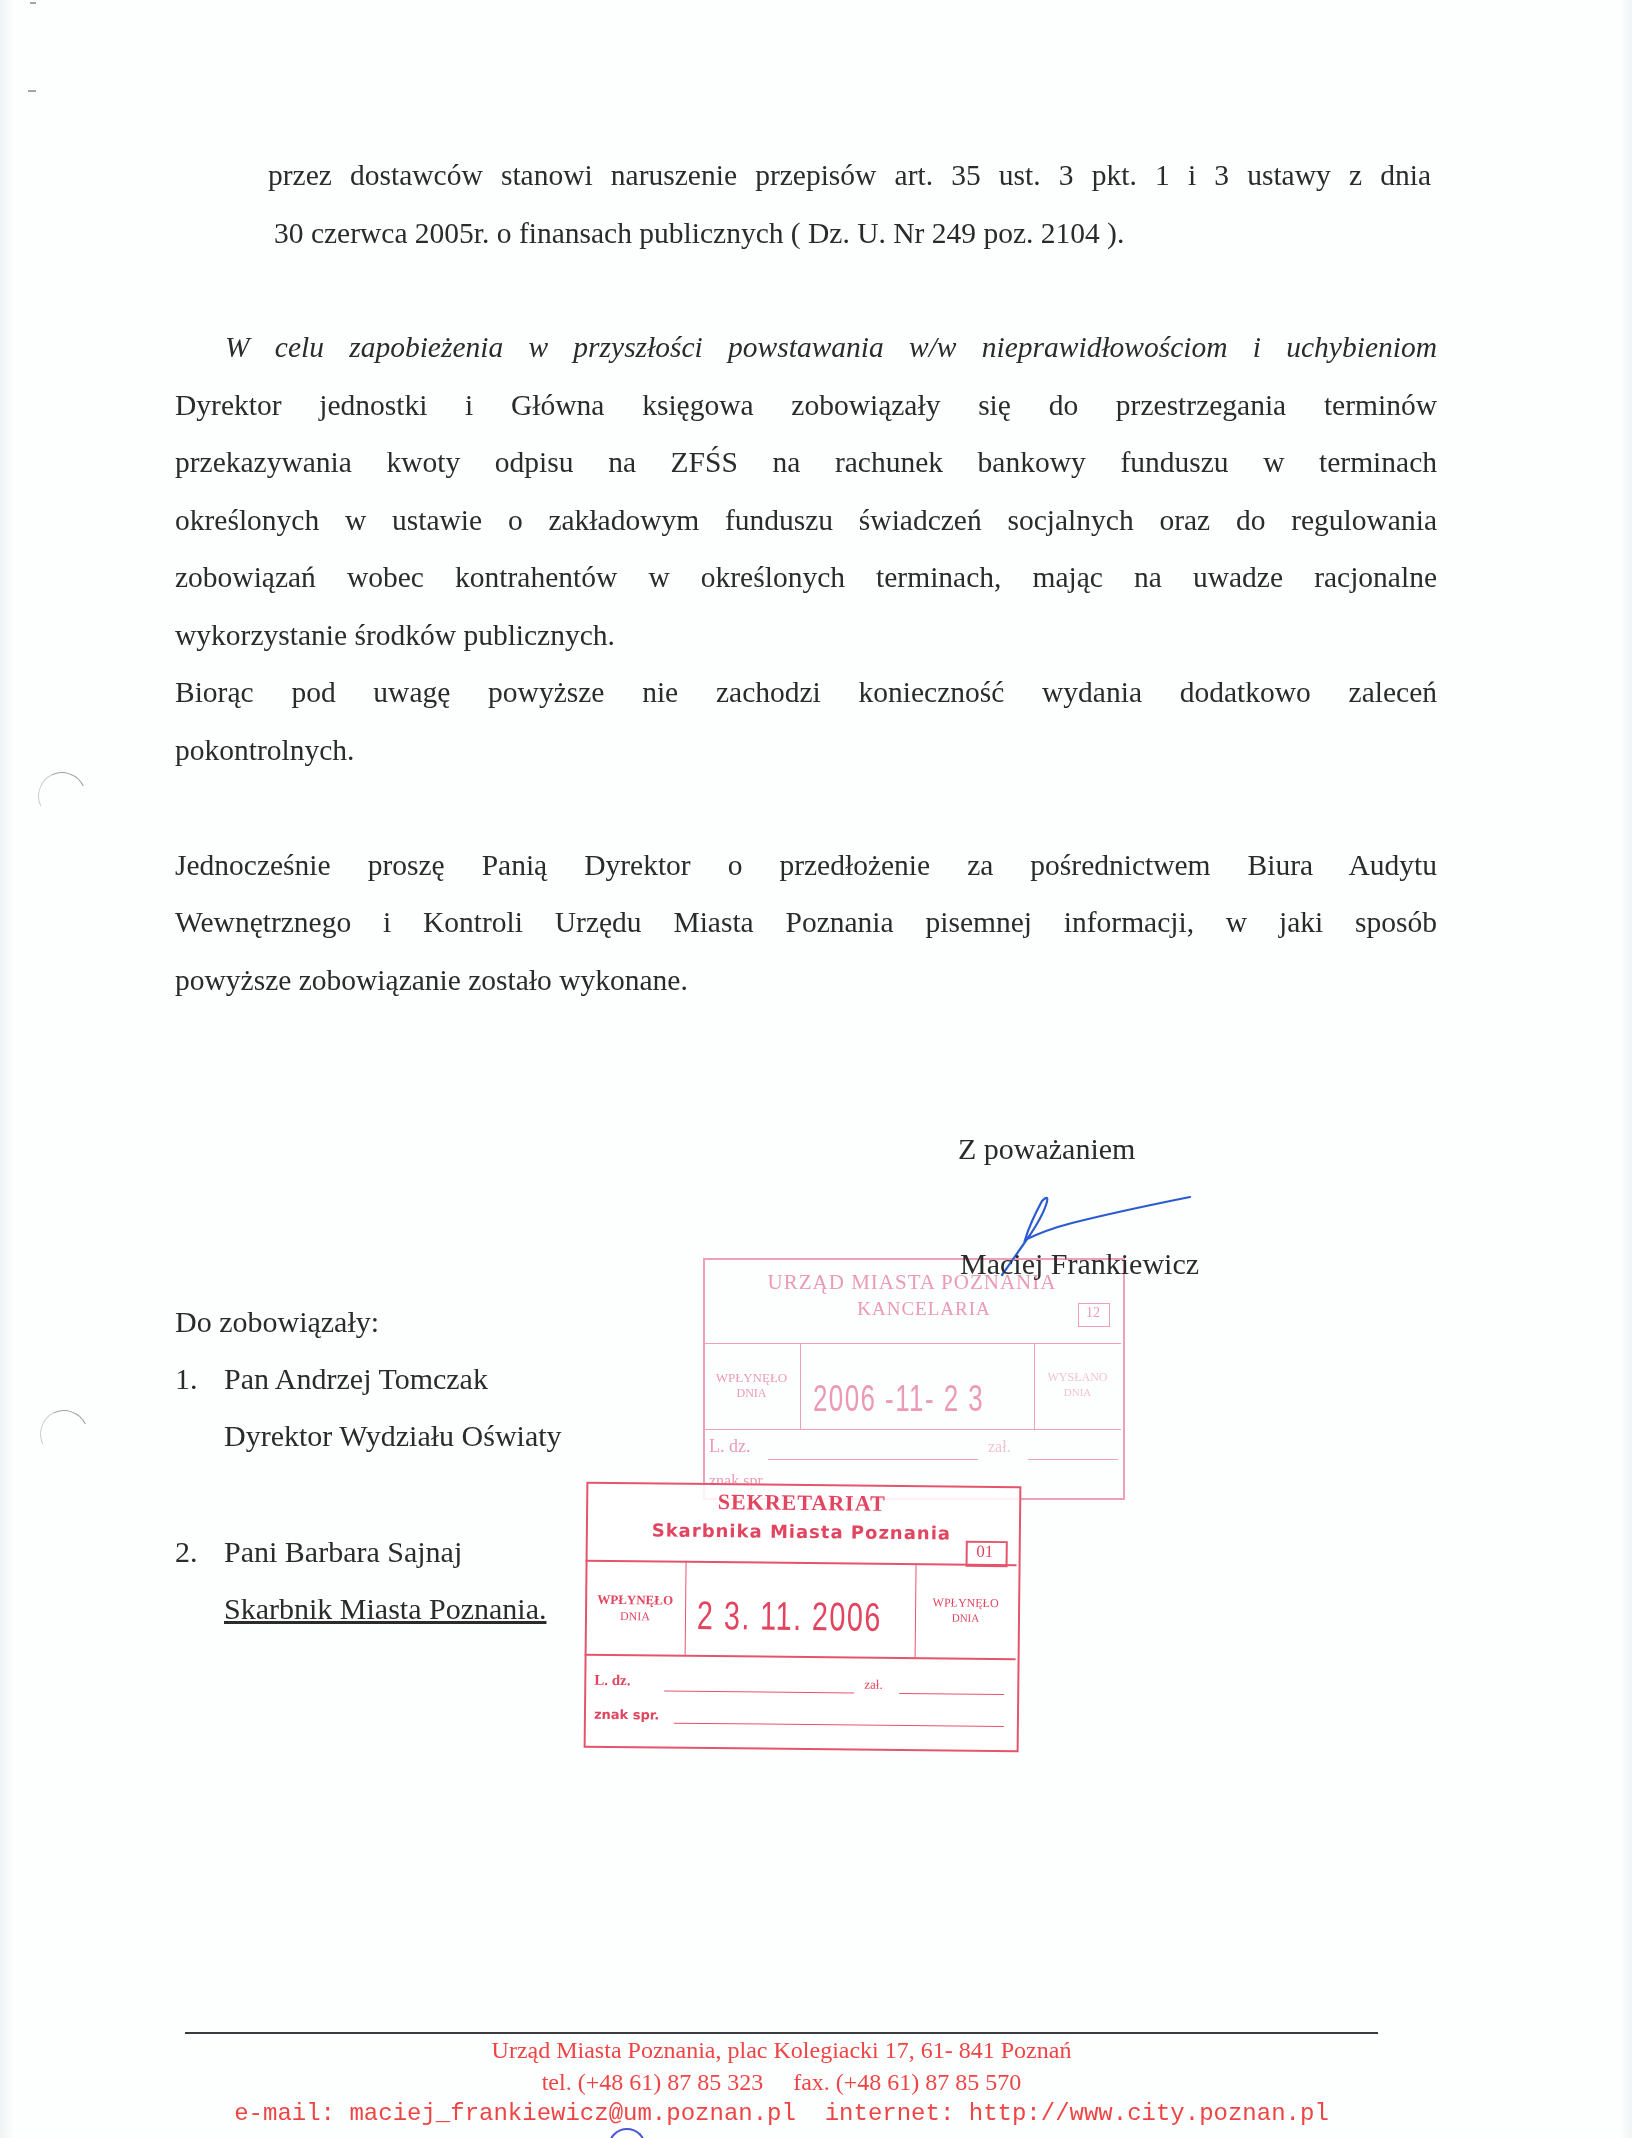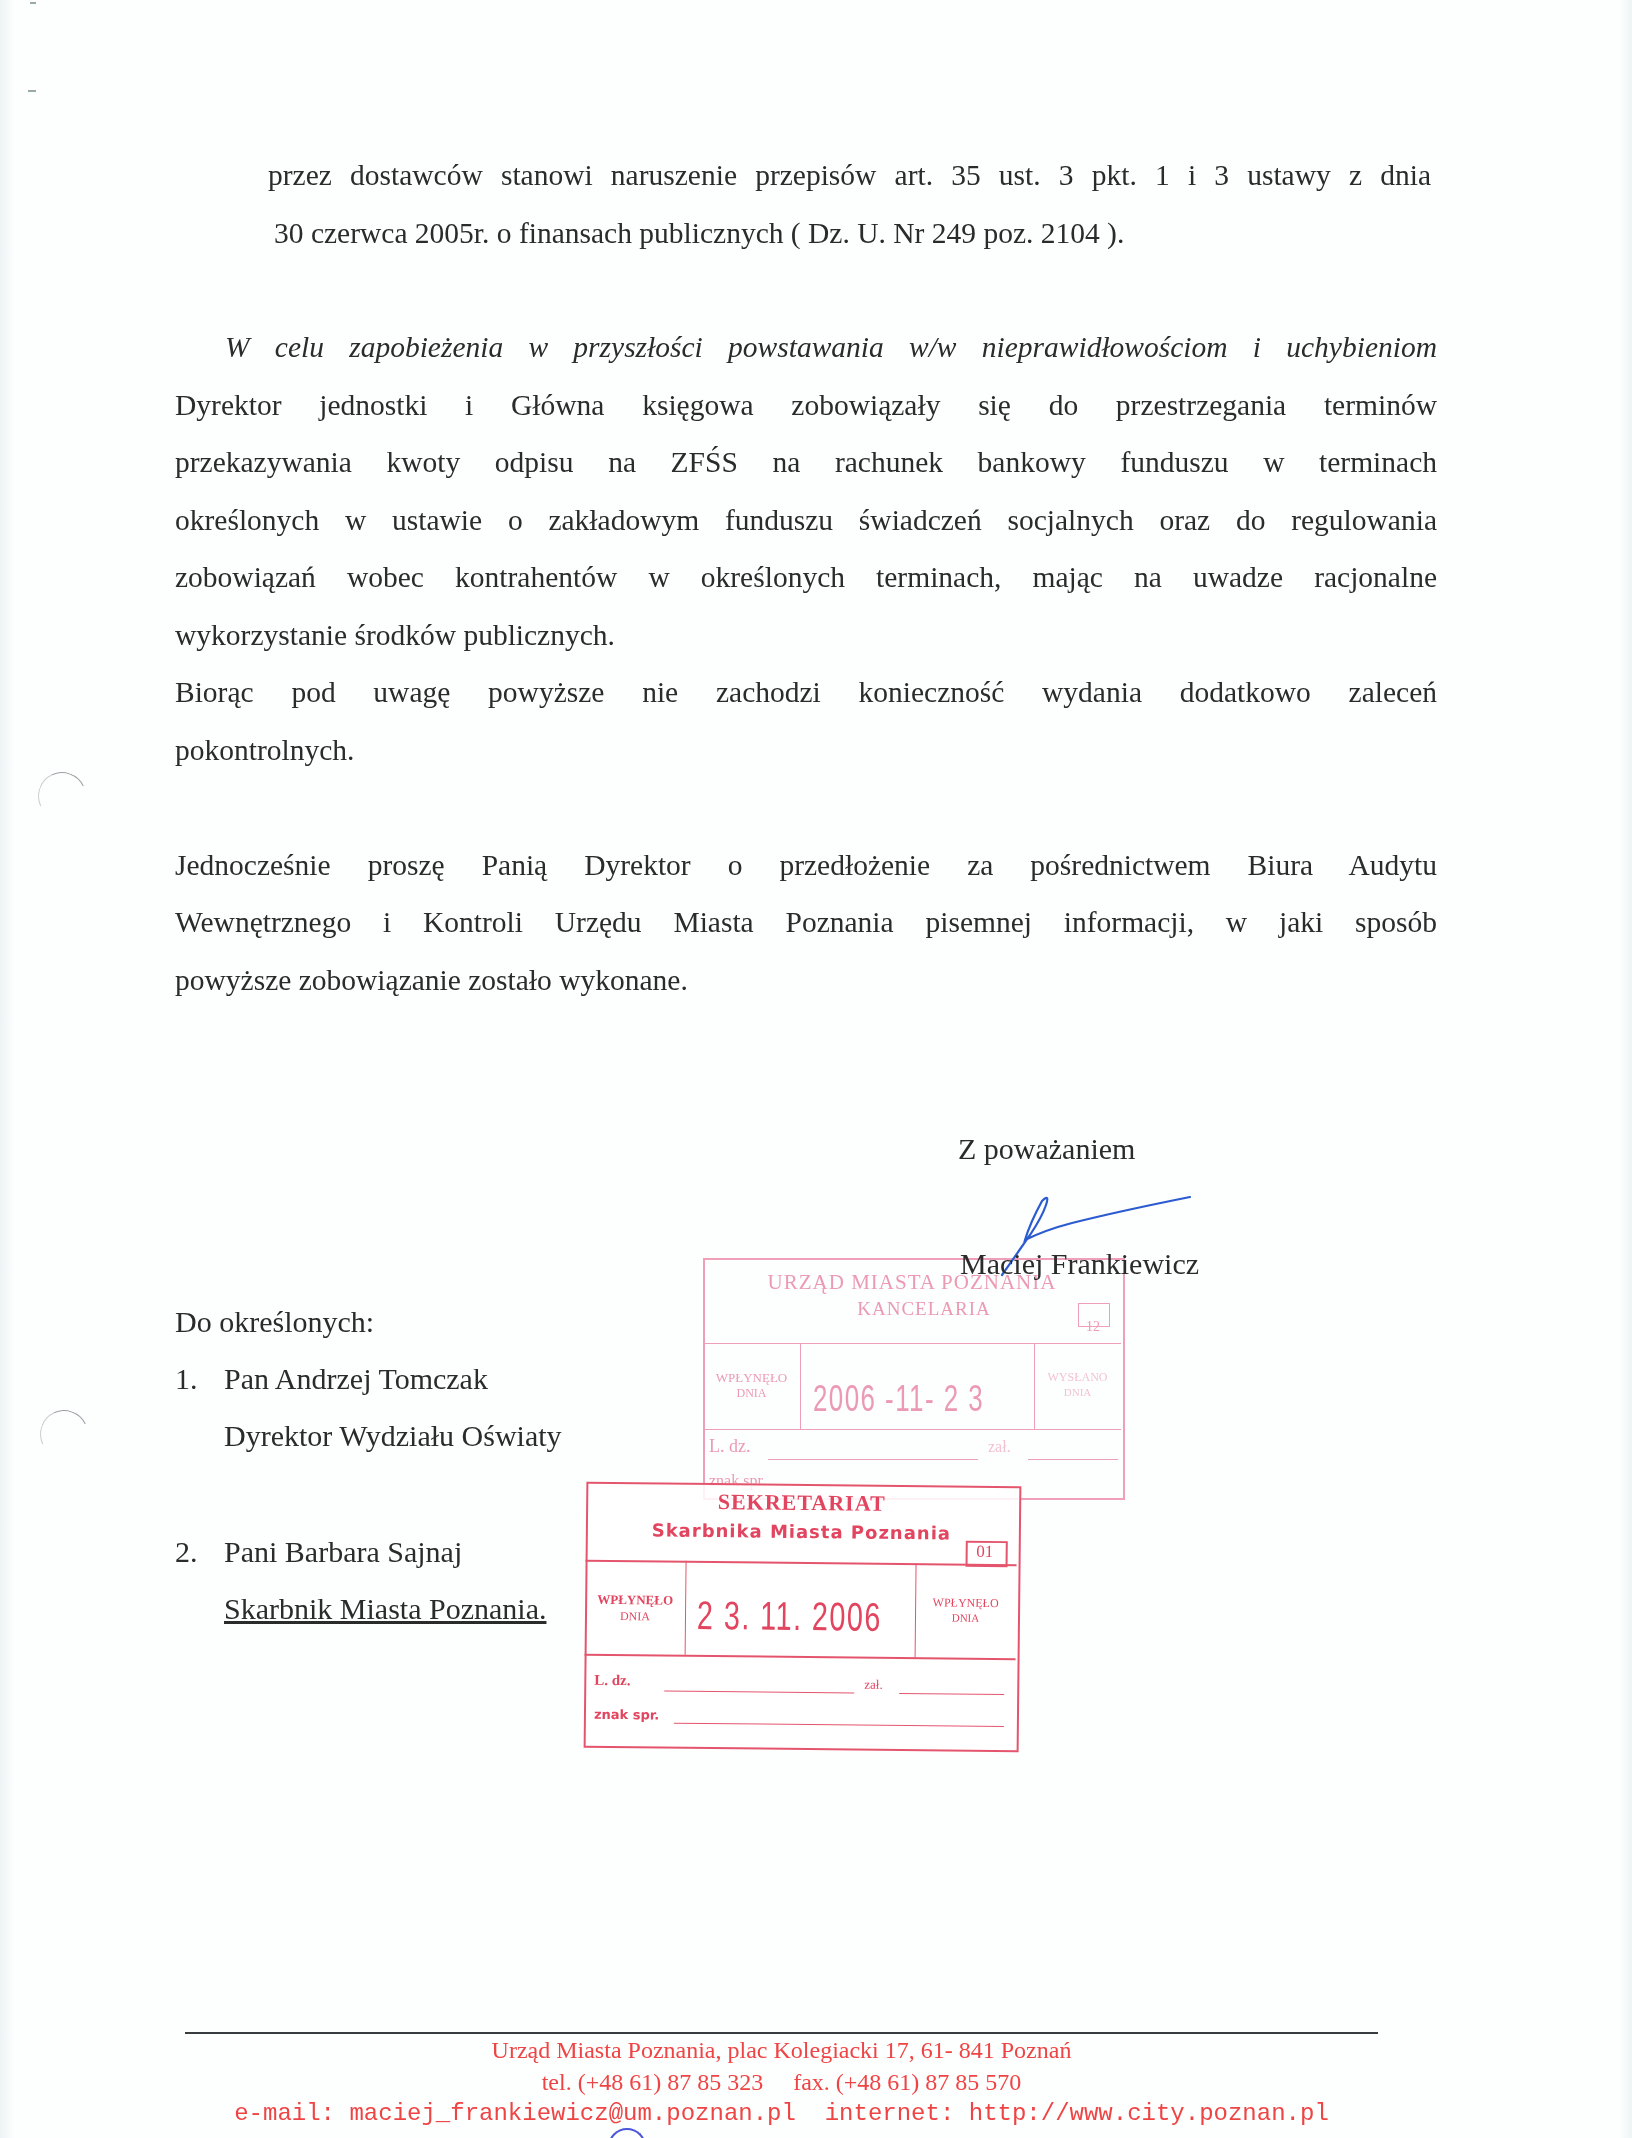--- a/index.html
+++ b/index.html
@@ -83,41 +83,41 @@
 
   <div class="stamp stamp1">
     <div class="box" style="left:0;top:0;width:418px;height:238px;border-width:2px;"></div>
     <div class="box" style="left:0;top:85px;width:418px;height:0;border-width:1.5px 0 0 0;"></div>
     <div class="box" style="left:0;top:171px;width:418px;height:0;border-width:1.5px 0 0 0;"></div>
     <div class="box" style="left:97px;top:85px;width:0;height:86px;border-width:0 0 0 1.5px;"></div>
     <div class="box" style="left:331px;top:85px;width:0;height:86px;border-width:0 0 0 1.5px;"></div>
     <div class="box" style="left:375px;top:45px;width:30px;height:22px;border-width:1.5px;"></div>
     <div class="txt" style="left:0;width:418px;text-align:center;top:12px;font-size:21px;letter-spacing:1px;">URZĄD MIASTA POZNANIA</div>
     <div class="txt" style="left:12px;width:418px;text-align:center;top:40px;font-size:19px;letter-spacing:1px;">KANCELARIA</div>
-    <div class="txt" style="left:377px;width:26px;text-align:center;top:61px;font-size:14px;">12</div>
+    <div class="txt" style="left:377px;width:26px;text-align:center;top:47px;font-size:14px;">12</div>
     <div class="txt" style="left:0;width:97px;text-align:center;top:112px;font-size:13px;">WPŁYNĘŁO</div>
     <div class="txt" style="left:0;width:97px;text-align:center;top:128px;font-size:12px;">DNIA</div>
     <div class="txt" style="left:110px;top:120px;font-family:'Liberation Sans','DejaVu Sans',sans-serif;font-size:36px;letter-spacing:2px;transform:scaleX(0.72);transform-origin:left;">2006 -11- 2 3</div>
     <div class="txt" style="left:331px;width:87px;text-align:center;top:112px;font-size:12px;opacity:.6;">WYSŁANO</div>
     <div class="txt" style="left:331px;width:87px;text-align:center;top:128px;font-size:11px;opacity:.6;">DNIA</div>
     <div class="txt" style="left:6px;top:178px;font-size:18px;">L. dz.</div>
     <div class="box" style="left:65px;top:201px;width:210px;height:0;border-width:1px 0 0 0;"></div>
     <div class="txt" style="left:285px;top:180px;font-size:16px;opacity:.6;">zał.</div>
     <div class="box" style="left:325px;top:201px;width:90px;height:0;border-width:1px 0 0 0;"></div>
     <div class="txt" style="left:6px;top:214px;font-size:16px;">znak spr.</div>
   </div>
 
   <div class="closing" style="left:958px;top:1132px;">Z poważaniem</div>
   <svg class="sig" viewBox="0 0 220 100">
     <path d="M12 90 L40 50 Q52 32 56 20 Q60 8 52 16 Q40 38 35 55 Q55 45 82 38 Q130 26 200 12" fill="none" stroke="#2a5bd0" stroke-width="2.2" stroke-linecap="round"></path>
   </svg>
   <div class="closing" style="left:960px;top:1247px;">Maciej Frankiewicz</div>
 
   <div>
-    <div class="dist" style="left:175px;top:1305px;">Do określonych:</div>
+    <div class="dist" style="left:175px;top:1305px;">Do zobowiązały:</div>
     <div>
       <div class="dist" style="left:175px;top:1362px;">1.</div>
       <div class="dist" style="left:224px;top:1362px;">Pan Andrzej Tomczak</div>
       <div class="dist" style="left:224px;top:1419px;">Dyrektor Wydziału Oświaty</div>
     </div>
     <div>
       <div class="dist" style="left:175px;top:1535px;">2.</div>
       <div class="dist" style="left:224px;top:1535px;">Pani Barbara Sajnaj</div>
       <div class="dist" style="left:224px;top:1592px;text-decoration:underline;">Skarbnik Miasta Poznania.</div>
     </div>

